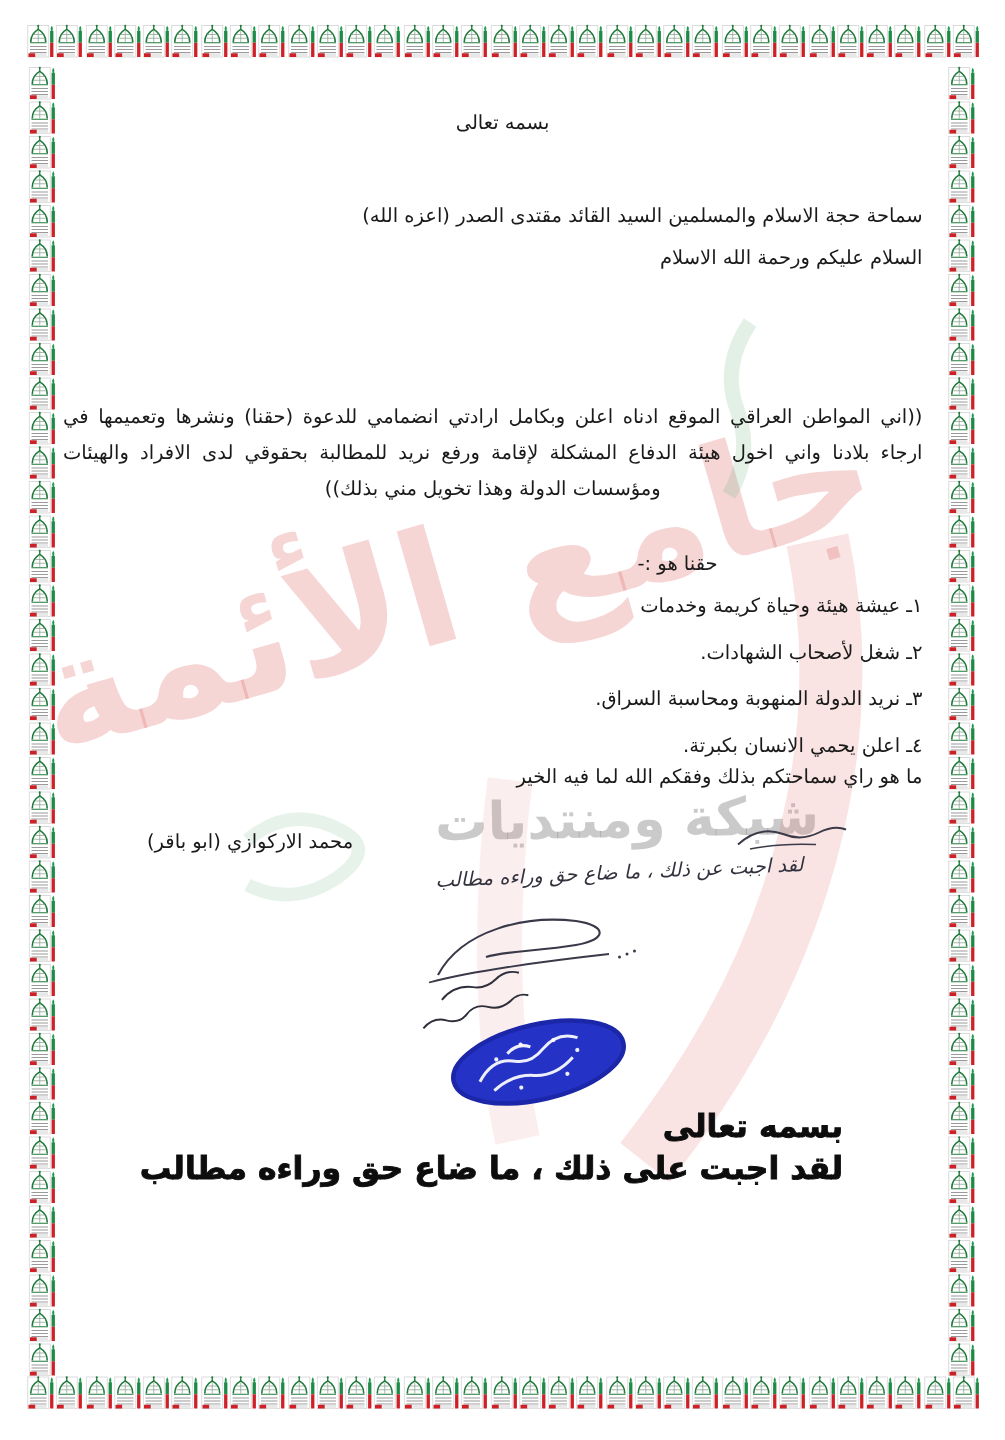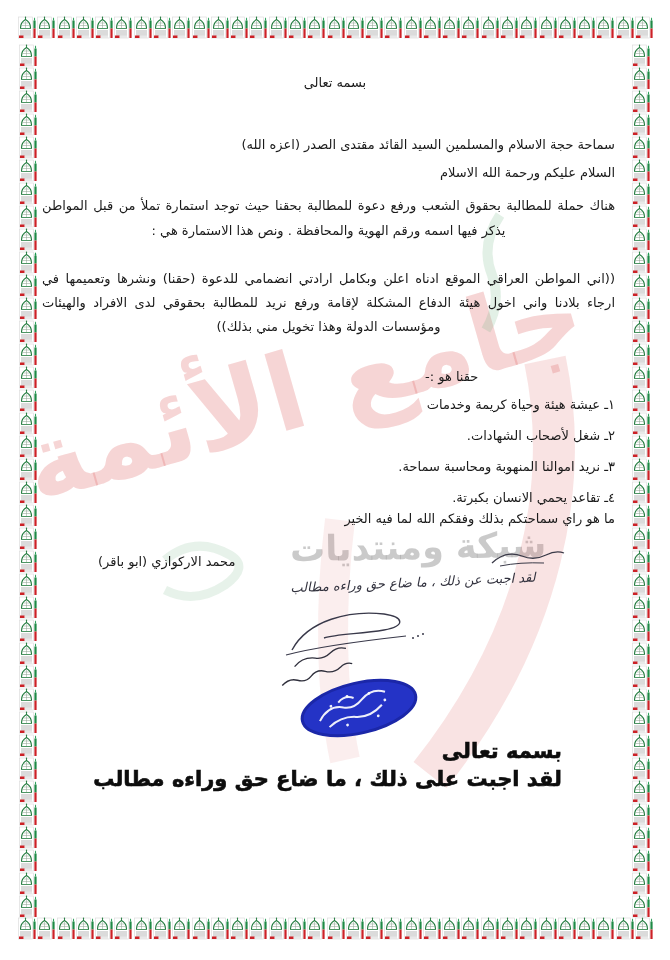--- a/index.html
+++ b/index.html
@@ -512,31 +512,30 @@
     <path d="M500 215 q-20 30 -8 60 q10 28 -6 55" fill="none" stroke="rgba(110,180,130,0.20)" stroke-width="10"></path>
     <path d="M165 560 q30 -25 65 -5 q20 12 -5 30 q-30 20 -60 5" fill="none" stroke="rgba(120,185,140,0.18)" stroke-width="9"></path>
   </svg>
 
   <div class="ar center" style="top:74px">بسمه تعالى</div>
 
   <div class="ar r-align" style="top:136px">سماحة حجة الاسلام والمسلمين السيد القائد مقتدى الصدر (اعزه الله)</div>
 
   <div class="ar r-align" style="top:164px">السلام عليكم ورحمة الله الاسلام</div>
 
-  <div class="ar para" style="top:193px;line-height:25px">هناك حملة للمطالبة بحقوق الشعب ورفع دعوة للمطالبة بحقنا حيث توجد استمارة تملأ من قبل المواطن يذكر فيها اسمه ورقم الهوية والمحافظة . ونص هذا الاستمارة هي :</div>
 
   <div class="ar para" style="top:267px;line-height:24px">((اني المواطن العراقي الموقع ادناه اعلن وبكامل ارادتي انضمامي للدعوة (حقنا) ونشرها وتعميمها في ارجاء بلادنا واني اخول هيئة الدفاع المشكلة لإقامة ورفع نريد للمطالبة بحقوقي لدى الافراد والهيئات ومؤسسات الدولة وهذا تخويل مني بذلك))</div>
 
   <div class="ar" style="top:368px;left:425px;white-space:nowrap">حقنا هو :-</div>
 
   <div class="ar r-align demands" style="top:389px;line-height:31px">
     <div>١ـ عيشة هيئة وحياة كريمة وخدمات</div>
     <div>٢ـ شغل لأصحاب الشهادات.</div>
-    <div>٣ـ نريد اموالنا المنهوبة ومحاسبة سماحة.</div>
-    <div>٤ـ تقاعد يحمي الانسان بكبرتة.</div>
+    <div>٣ـ نريد الدولة المنهوبة ومحاسبة السراق.</div>
+    <div>٤ـ اعلن يحمي الانسان بكبرتة.</div>
   </div>
 
   <div class="ar r-align" style="top:510px">ما هو راي سماحتكم بذلك وفقكم الله لما فيه الخير</div>
 
   <div class="ar" style="top:553px;left:98px;white-space:nowrap">محمد الاركوازي  (ابو باقر)</div>
 
   <svg class="svgabs" style="left:486px;top:544px" width="84" height="26">
     <path d="M6 19 q14 -13 30 -7 q12 5 24 -1 q10 -5 18 -2" fill="none" stroke="#3a3a48" stroke-width="1.3"></path>
     <path d="M14 22 q20 -4 44 -3" fill="none" stroke="#3a3a48" stroke-width="1"></path>
   </svg>

